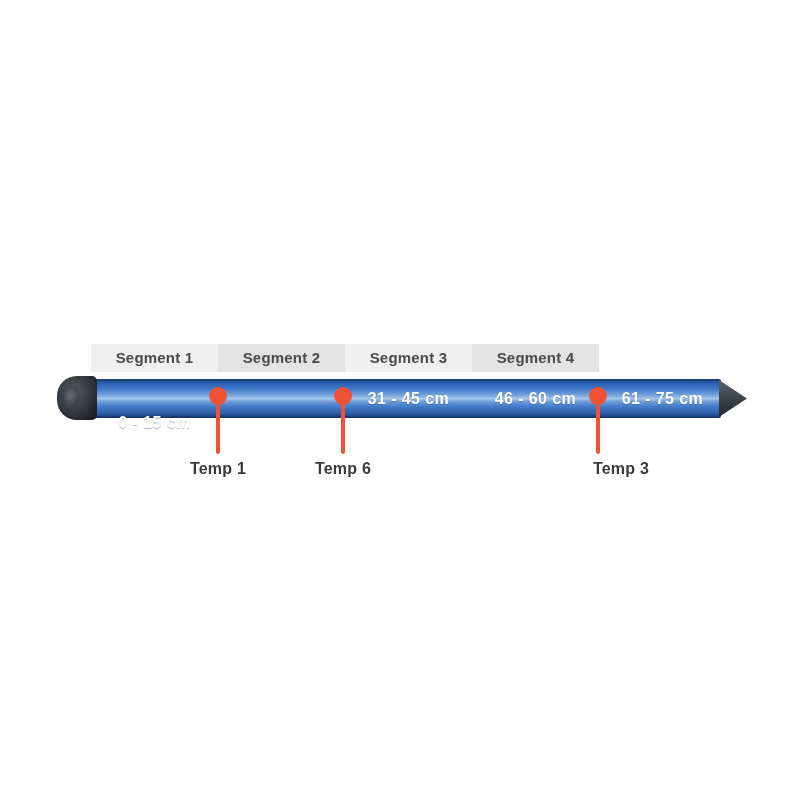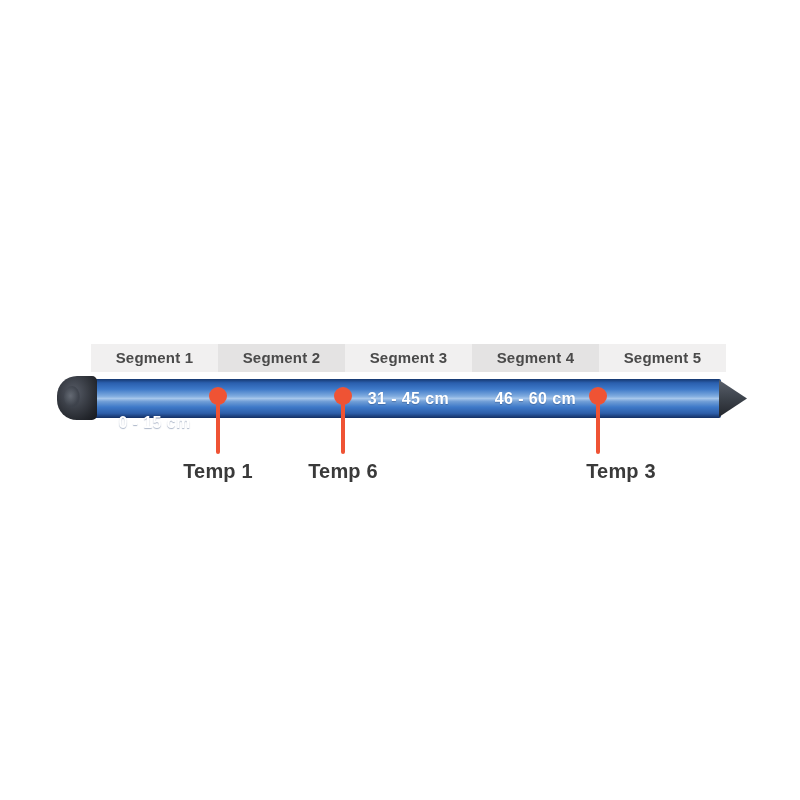--- a/index.html
+++ b/index.html
@@ -130,21 +130,21 @@
     height: 18px;
     border-radius: 50%;
     background: var(--marker-accent, #ef5334);
     z-index: 5;
   }
   .marker-label {
     position: absolute;
     top: 460px;
     width: 120px;
     text-align: center;
-    font-size: 20px;
+    font-size: 16px;
     font-weight: bold;
     color: var(--sensor-text, #3a3a3a);
     letter-spacing: 0.2px;
     z-index: 3;
   }
   .sensor-0 .marker-line { left: 216px; }
   .sensor-0 .marker-dot  { left: 209px; }
   .sensor-0 .marker-label{ left: 158px; }
   .sensor-1 .marker-line { left: 341px; }
   .sensor-1 .marker-dot  { left: 334px; }
@@ -156,27 +156,27 @@
 </head>
 <body>
 
 <div class="canvas">
 
   <div class="segment-bar">
     <div class="segment-cell shade-light">Segment 1</div>
     <div class="segment-cell shade-dark">Segment 2</div>
     <div class="segment-cell shade-light">Segment 3</div>
     <div class="segment-cell shade-dark">Segment 4</div>
-    <div class="segment-cell shade-light">Segment 5</div>
   </div>
 
   <div class="rod-body"></div>
   <div class="range-label range-0">0 - 15 cm</div>
   <div class="range-label range-2">31 - 45 cm</div>
   <div class="range-label range-3">46 - 60 cm</div>
+  <div class="range-label range-4">61 - 75 cm</div>
 
   <div class="cap"></div>
   <div class="tip"></div>
 
   <div class="sensor sensor-0">
     <div class="marker-line"></div>
     <div class="marker-dot"></div>
     <div class="marker-label">Temp 1</div>
   </div>
   <div class="sensor sensor-1">

